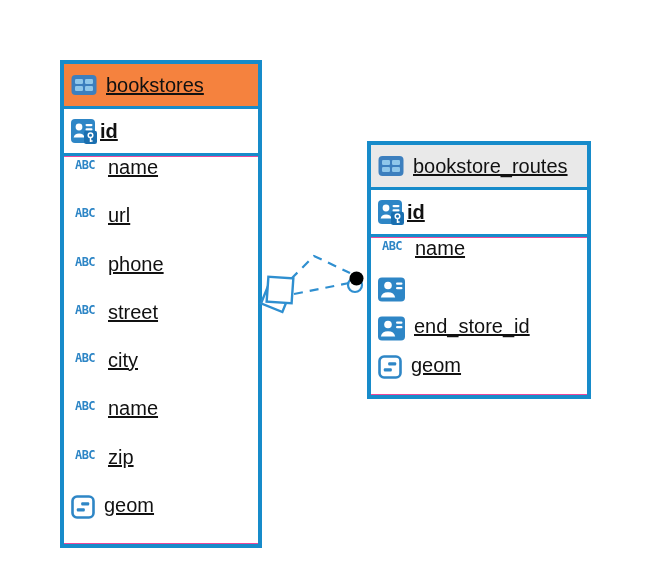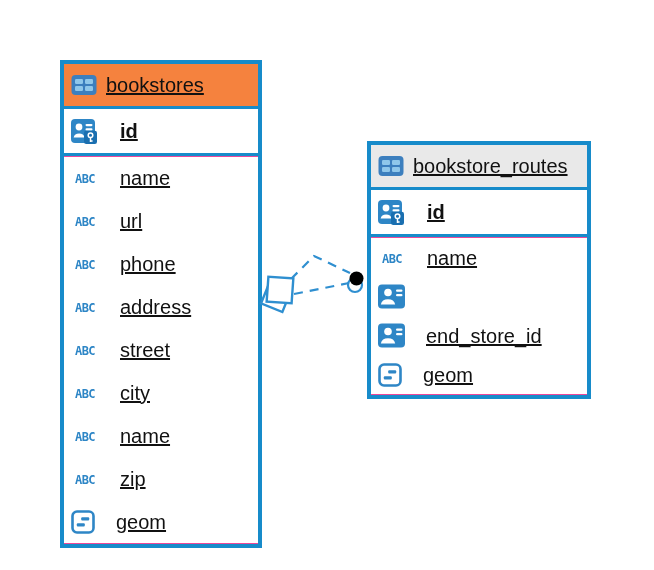--- a/index.html
+++ b/index.html
@@ -14,27 +14,27 @@
   #table-bookstores{left:60px;top:60px;width:202px;height:488px;}
   #table-bookstore-routes{left:367px;top:141px;width:224px;height:258px;}
   .tbl-header{
     display:flex;align-items:center;gap:9px;padding:0 7px;
     height:42px;flex:0 0 42px;border-bottom:3px solid #178bca;box-sizing:content-box;
   }
   #table-bookstores .tbl-header{background:#f5823e;}
   #table-bookstore-routes .tbl-header{background:#e9e9e9;}
   .tbl-title{font-size:20px;line-height:1;white-space:nowrap;}
   .pk-row{
-    display:flex;align-items:center;gap:23px;padding:0 7px;
+    display:flex;align-items:center;gap:3px;padding:0 7px;
     height:44px;flex:0 0 44px;border-bottom:3px solid #178bca;background:#ffffff;
   }
   .pk-row .fld-label{font-weight:bold;}
   .fields{display:flex;flex-direction:column;flex:1 1 auto;padding:1px 0;}
   .field-row{
-    display:flex;align-items:center;gap:21px;padding:0 7px;flex:1 1 0;
+    display:flex;align-items:flex-start;gap:9px;padding:0 7px;flex:1 1 0;
     background:#ffffff;min-height:0;
   }
   .fld-label{font-size:20px;line-height:1;white-space:nowrap;}
   .icon{flex:0 0 auto;display:block;}
   #connector-layer{position:absolute;left:0;top:0;width:654px;height:570px;pointer-events:none;}
   .hidden-defs{position:absolute;width:0;height:0;overflow:hidden;}
 </style>
 </head>
 <body>
 
@@ -102,26 +102,20 @@
         <svg class="icon" width="28" height="14">
             <use href="#sym-abc"></use>
           </svg>
         <span class="fld-label">url</span>
       </div>
       <div class="field-row">
         <svg class="icon" width="28" height="14">
             <use href="#sym-abc"></use>
           </svg>
         <span class="fld-label">phone</span>
-      </div>
-      <div class="field-row">
-        <svg class="icon" width="28" height="14">
-            <use href="#sym-abc"></use>
-          </svg>
-        <span class="fld-label">address</span>
       </div>
       <div class="field-row">
         <svg class="icon" width="28" height="14">
             <use href="#sym-abc"></use>
           </svg>
         <span class="fld-label">street</span>
       </div>
       <div class="field-row">
         <svg class="icon" width="28" height="14">
             <use href="#sym-abc"></use>

